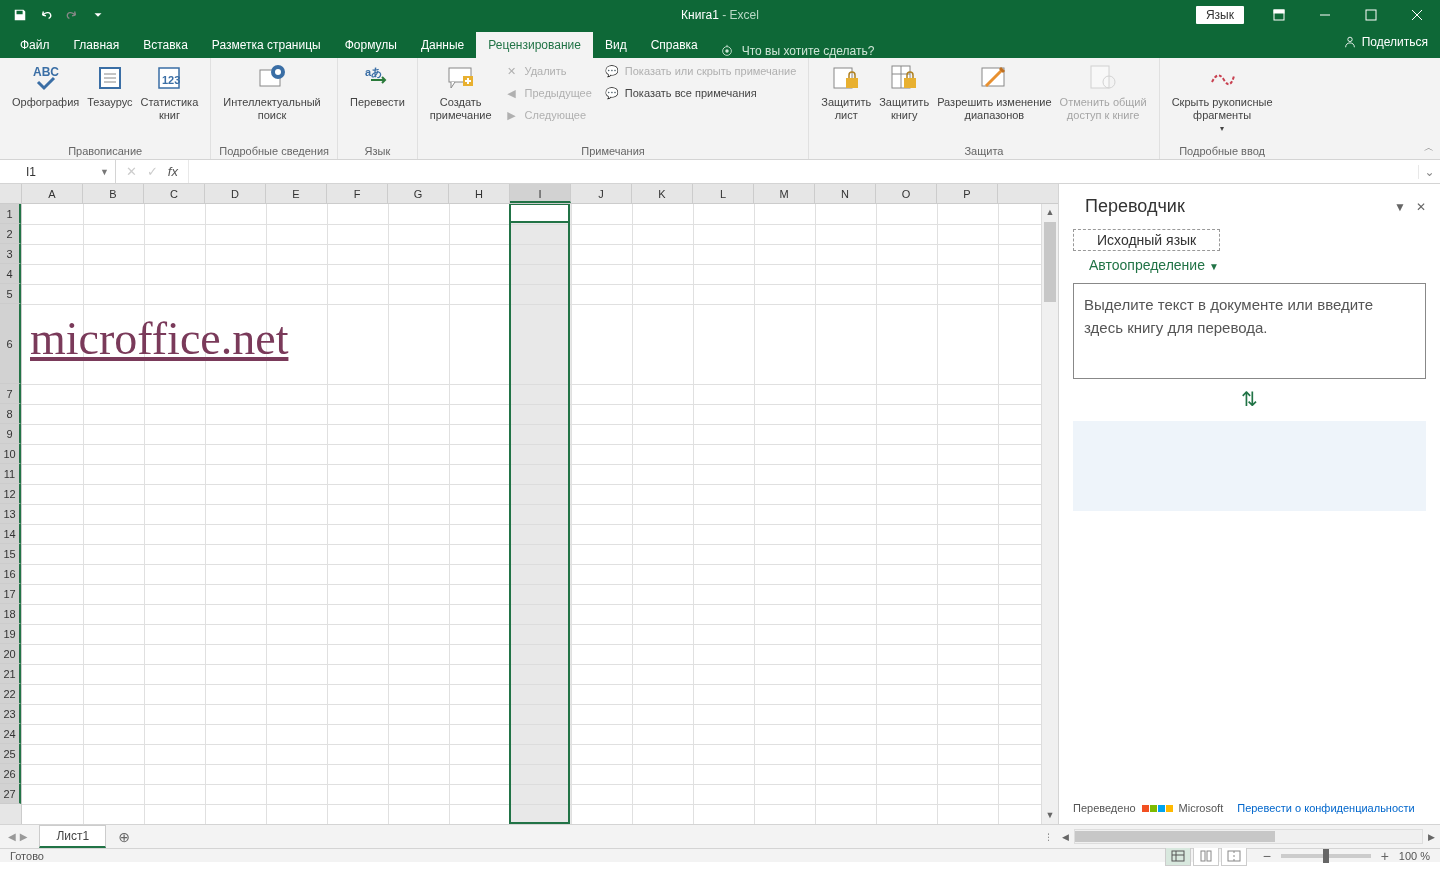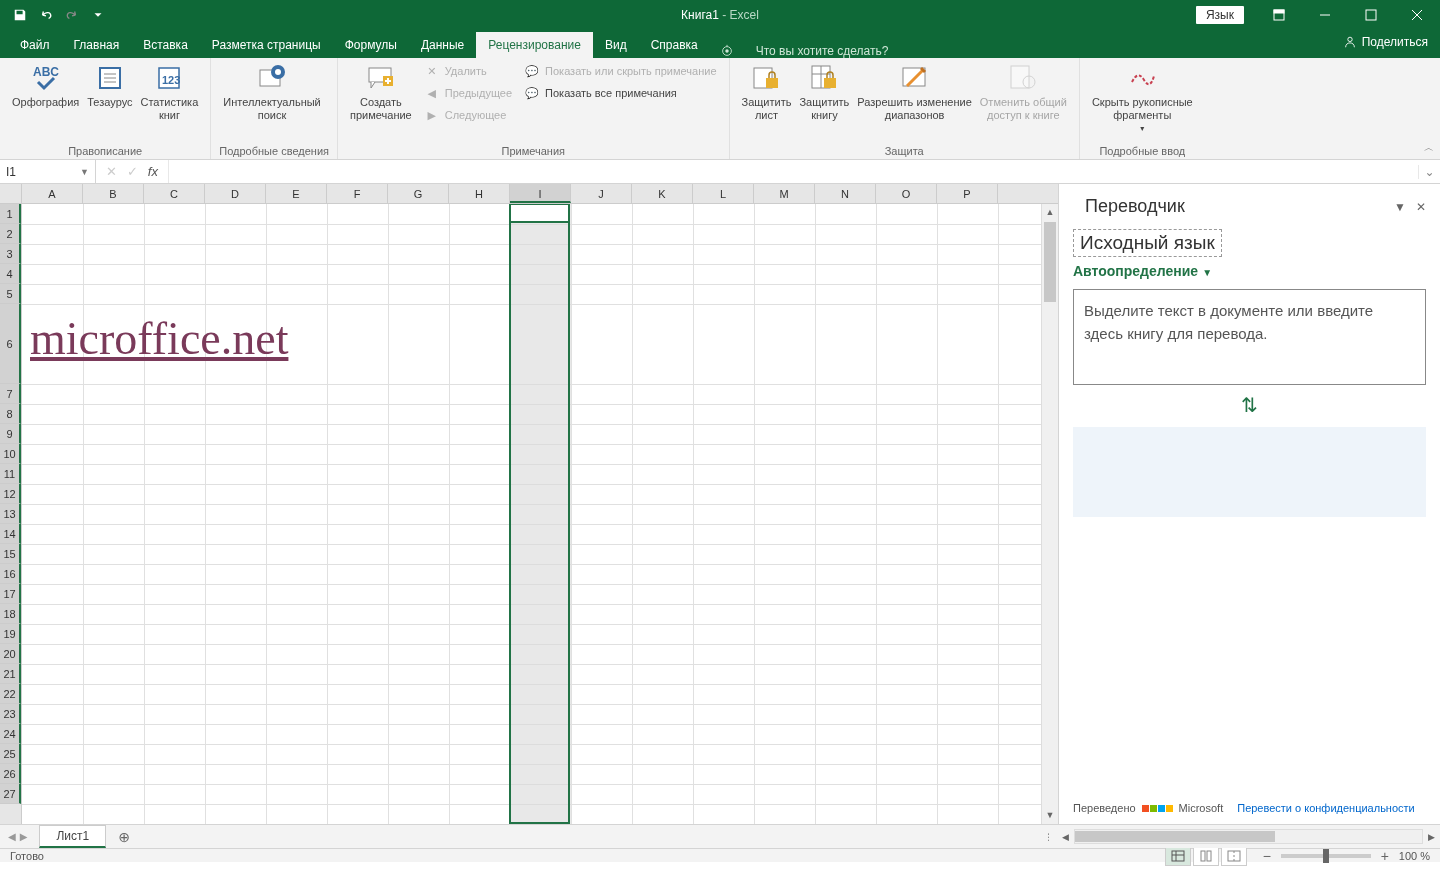--- a/index.html
+++ b/index.html
@@ -14,38 +14,38 @@
 .titlebar .title .app { color: #b9d9c5; }
 .titlebar .right { position: absolute; right: 0; display: flex; align-items: center; height: 100%; }
 .titlebar .login-btn { background: #fff; color: #333; padding: 2px 10px; font-size: 12px; border-radius: 1px; margin-right: 12px; cursor: pointer; }
 .titlebar .win-btn { width: 46px; height: 30px; display: flex; align-items: center; justify-content: center; cursor: pointer; }
 .titlebar .win-btn svg { width: 12px; height: 12px; stroke: #fff; }
 
 
 .tabs-row { height: 28px; background: #0e6837; display: flex; align-items: flex-end; padding-left: 8px; color: #fff; position: relative; }
 .tabs-row .tab { padding: 6px 12px; font-size: 12px; cursor: pointer; color:#fff; }
 .tabs-row .tab.active { background: #f3f3f3; color: #217346; }
-.tabs-row .tell-me { display: flex; align-items: center; gap: 22px; margin-left: 10px; color: #cfe6d7; }
+.tabs-row .tell-me { display: flex; align-items: center; gap: 8px; margin-left: 10px; color: #cfe6d7; }
 .tabs-row .share { position: absolute; right: 12px; top: 5px; display: flex; align-items: center; gap: 5px; color:#fff; cursor:pointer; }
 
 
 .ribbon { height: 102px; background: #f3f3f3; border-bottom: 1px solid #d4d4d4; display: flex; position: relative; }
 .ribbon .group { border-right: 1px solid #e0e0e0; padding: 2px 8px 0 8px; display: flex; flex-direction: column; }
 .ribbon .group .items { flex: 1; display: flex; align-items: flex-start; }
 .ribbon .group .label { text-align: center; font-size: 11px; color: #666; padding-bottom: 2px; white-space: nowrap; }
 .rbtn-v { display: flex; flex-direction: column; align-items: center; justify-content: flex-start; padding: 2px 4px; cursor: pointer; text-align: center; font-size: 11px; line-height: 13px; min-width: 50px; }
 .rbtn-v .ico { width: 32px; height: 32px; display:flex; align-items:center; justify-content:center; margin-bottom: 2px; }
 .rbtn-v span { white-space: pre-line; }
 .rbtn-s { display: flex; align-items: center; gap: 5px; padding: 2px 4px; font-size: 11px; cursor: pointer; min-height: 22px; color:#444; }
 .rbtn-s.disabled { color: #b0b0b0; }
 .rbtn-s .ico { width: 16px; height: 16px; display:flex; align-items:center; justify-content:center; }
 .ribbon .collapse { position: absolute; right: 6px; bottom: 4px; font-size: 10px; color: #666; cursor:pointer; }
 
 
-.formula-bar { height: 24px; border-bottom: 1px solid #d4d4d4; display: flex; align-items: center; background: #fff; }
+.formula-bar { height: 24px; border-bottom: 1px solid #d4d4d4; display: flex; align-items: center; background: #fff; padding-left: 20px; }
 .name-box { width: 96px; border-right: 1px solid #d4d4d4; height: 100%; display: flex; align-items: center; padding: 0 6px; position: relative; }
 .name-box input { border: none; outline: none; width: 70px; font-size: 12px; color:#333; }
 .name-box .dd { color:#777; font-size:9px; position:absolute; right:6px; }
 .fb-btns { display: flex; align-items: center; gap: 10px; padding: 0 10px; color: #bbb; border-right:1px solid #e8e8e8; height:100%; }
 .fb-btns span { cursor: pointer; font-size:13px; }
 .fx { font-style: italic; color: #555 !important; }
 .formula-input { flex: 1; border: none; outline: none; padding: 0 6px; font-size: 12px; height:100%; }
 .fb-expand { width:22px; text-align:center; color:#888; border-left:1px solid #e8e8e8; cursor:pointer; }
 
 
@@ -70,22 +70,22 @@
 .vscroll { position:absolute; right:0; top:20px; bottom:0; width:17px; background:#f0f0f0; border-left:1px solid #ddd; }
 .vscroll .arrow { height:17px; text-align:center; font-size:9px; color:#666; line-height:17px; cursor:pointer; }
 .vscroll .thumb { background:#c7c7c7; margin:1px 2px; height:80px; border-radius:0; }
 
 
 .pane { width: 382px; border-left: 1px solid #d4d4d4; background: #fff; display: flex; flex-direction: column; }
 .pane-header { display: flex; align-items: center; padding: 12px 14px 8px 14px; }
 .pane-header h2 { font-size: 18px; font-weight: 400; color: #333; flex:1;margin-left:12px; }
 .pane-header .pbtn { color:#666; cursor:pointer; margin-left:10px; font-size:12px; }
 .pane-body { padding: 4px 14px; flex:1; }
-.src-label { border: 1px dashed #999; padding: 2px 6px; display: inline-block; font-size: 19px; color:#333; }
-.lang-sel { color: #217346; font-weight: 700; font-size: 14px; margin-top: 6px; cursor:pointer; }
+.src-label { border: 1px dashed #999; padding: 2px 23px; display: inline-block; font-size: 14px; color:#333; }
+.lang-sel { color: #217346; font-weight: 400; font-size: 14px; margin-top: 6px; cursor:pointer;margin-left:16px; }
 .lang-sel .caret { font-size:10px; color:#217346; margin-left:4px; }
 .txt-box { border: 1px solid #888; padding: 10px; margin-top: 10px; min-height: 96px; font-size: 15px; color: #555; line-height:1.5; }
 .swap { text-align: center; font-size: 20px; color: #217346; margin: 8px 0; cursor:pointer; }
 .target-row { display:flex; align-items:center; gap:8px; font-size:14px; }
 .target-row .lbl { color:#444; }
 .result-box { background: #eef4fa; min-height: 90px; margin-top: 10px; }
 .pane-footer { padding: 6px 14px 10px 14px; font-size: 11px; color: #555; display:flex; align-items:center; gap:6px; }
 .pane-footer .ms-logo { display:inline-flex; gap:1px; }
 .pane-footer .ms-logo span { width:7px; height:7px; }
 .pane-footer a { color: #0066cc; text-decoration: none; margin-left:8px; }
@@ -244,20 +244,34 @@
               <circle cx="22" cy="10" r="3" fill="#fff"></circle>
             </svg>
           </div>
         <span>Интеллектуальный
 поиск</span>
       </div>
     </div>
     <div class="label">Подробные сведения</div>
   </div>
 
+  <div class="group">
+    <div class="items">
+      <div class="rbtn-v">
+        <div class="ico">
+            <svg width="32" height="32" viewBox="0 0 32 32">
+              <text x="4" y="14" font-size="11" fill="#3a6ea5" font-weight="bold">aあ</text>
+              <path d="M10 18h14m-3-3l3 3-3 3" stroke="#2a7a3a" stroke-width="2" fill="none"></path>
+            </svg>
+          </div>
+        <span>Перевести</span>
+      </div>
+    </div>
+    <div class="label">Язык</div>
+  </div>
 
   <div class="group" style="min-width:320px;">
     <div class="items">
       <div class="rbtn-v">
         <div class="ico">
             <svg width="32" height="32" viewBox="0 0 32 32">
               <rect x="4" y="6" width="22" height="14" fill="#fff" stroke="#888"></rect>
               <path d="M10 20l-4 6v-6" fill="#fff" stroke="#888"></path>
               <rect x="18" y="14" width="10" height="10" fill="#e8b030"></rect>
               <line x1="23" y1="16" x2="23" y2="22" stroke="#fff" stroke-width="2"></line>

